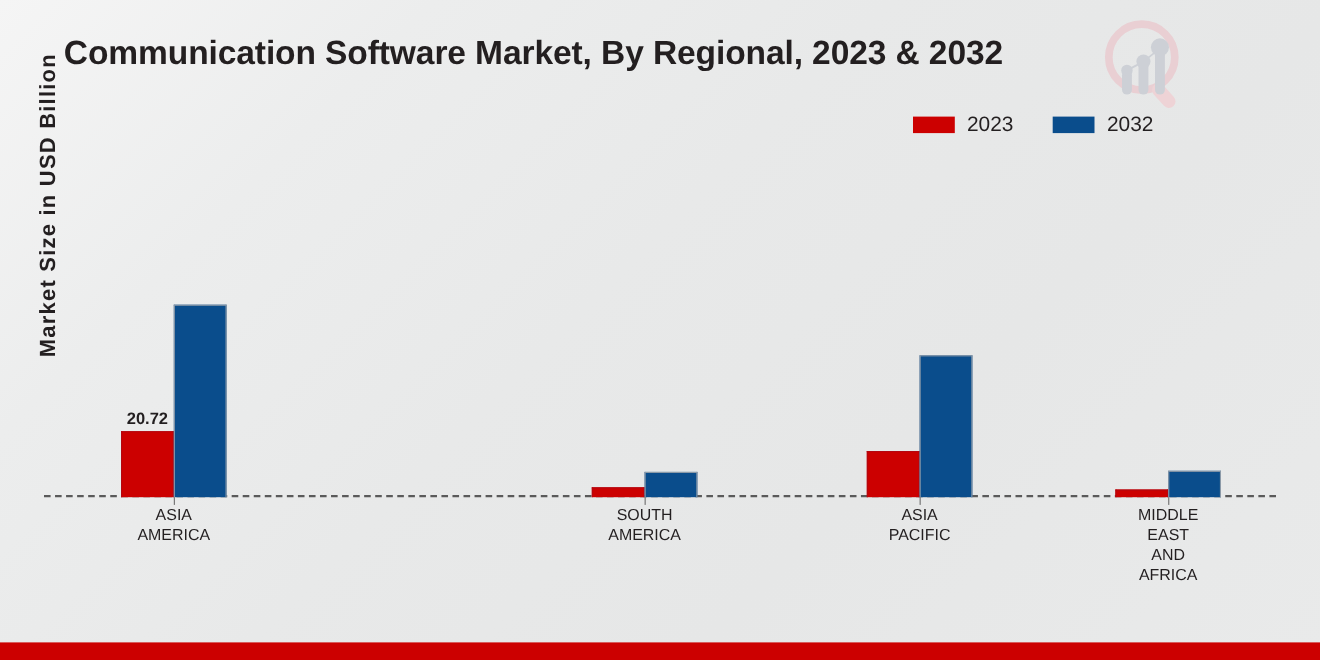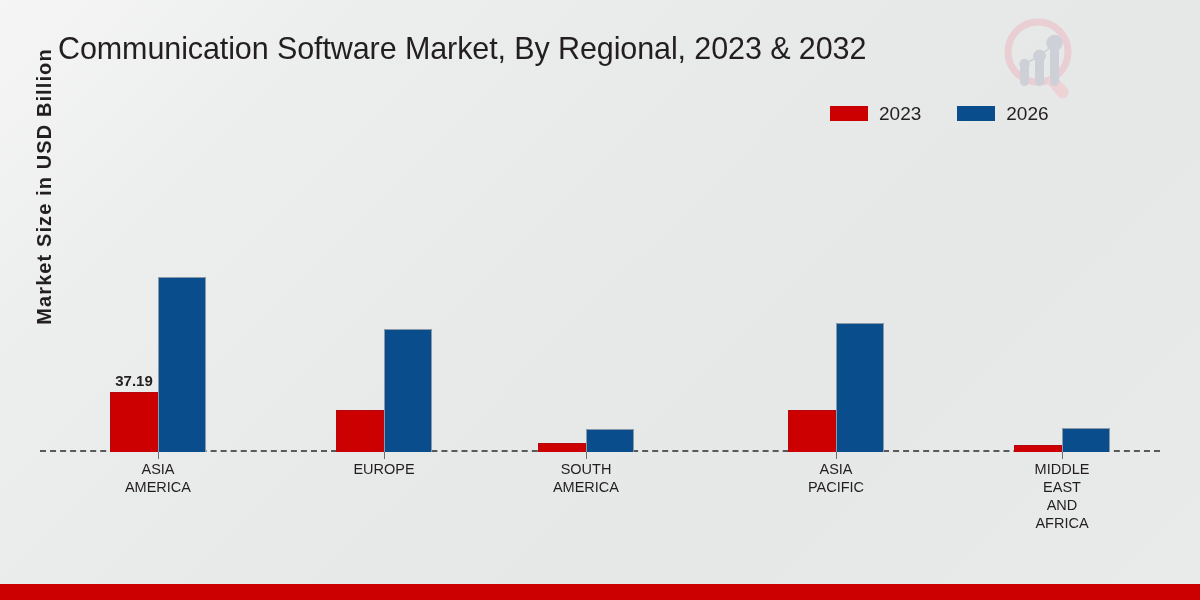--- a/index.html
+++ b/index.html
@@ -33,21 +33,21 @@
     opacity: 1;
     pointer-events: none;
   }
 
   
   #chart-title {
     position: absolute;
     left: 58px;
     top: 31px;
     font-size: 30.5px;
-    font-weight: 400;
+    font-weight: 700;
     color: #231f20;
     letter-spacing: -0.1px;
     white-space: nowrap;
     font-family: "Liberation Sans", sans-serif;
   }
 
   
   #legend {
     position: absolute;
     left: 830px;
@@ -214,53 +214,43 @@
 
   <div id="chart-title">Communication Software Market, By Regional, 2023 &amp; 2032</div>
 
   <div id="legend">
     <div class="legend-item">
       <span class="legend-swatch" style="background:#cc0000"></span>
       <span class="legend-label">2023</span>
     </div>
     <div class="legend-item">
       <span class="legend-swatch" style="background:#0a4d8c"></span>
-      <span class="legend-label">2026</span>
+      <span class="legend-label">2032</span>
     </div>
   </div>
 
   <div id="y-axis-title">Market Size in USD Billion</div>
 
   <div id="plot">
     <div id="baseline"></div>
 
     <div class="group" style="left:68px">
       <div class="bars">
         <div class="bar red" style="height:60px">
-          <span class="bar-value">37.19</span>
+          <span class="bar-value">20.72</span>
         </div>
         <div class="bar blue" style="height:175px"></div>
       </div>
       <div class="tick"></div>
       <div class="cat-label">
         <div>ASIA</div>
         <div>AMERICA</div>
       </div>
     </div>
 
-    <div class="group" style="left:294px">
-      <div class="bars">
-        <div class="bar red" style="height:42px"></div>
-        <div class="bar blue" style="height:123px"></div>
-      </div>
-      <div class="tick"></div>
-      <div class="cat-label">
-        <div>EUROPE</div>
-      </div>
-    </div>
 
     <div class="group" style="left:496px">
       <div class="bars">
         <div class="bar red" style="height:9px"></div>
         <div class="bar blue" style="height:23px"></div>
       </div>
       <div class="tick"></div>
       <div class="cat-label">
         <div>SOUTH</div>
         <div>AMERICA</div>

